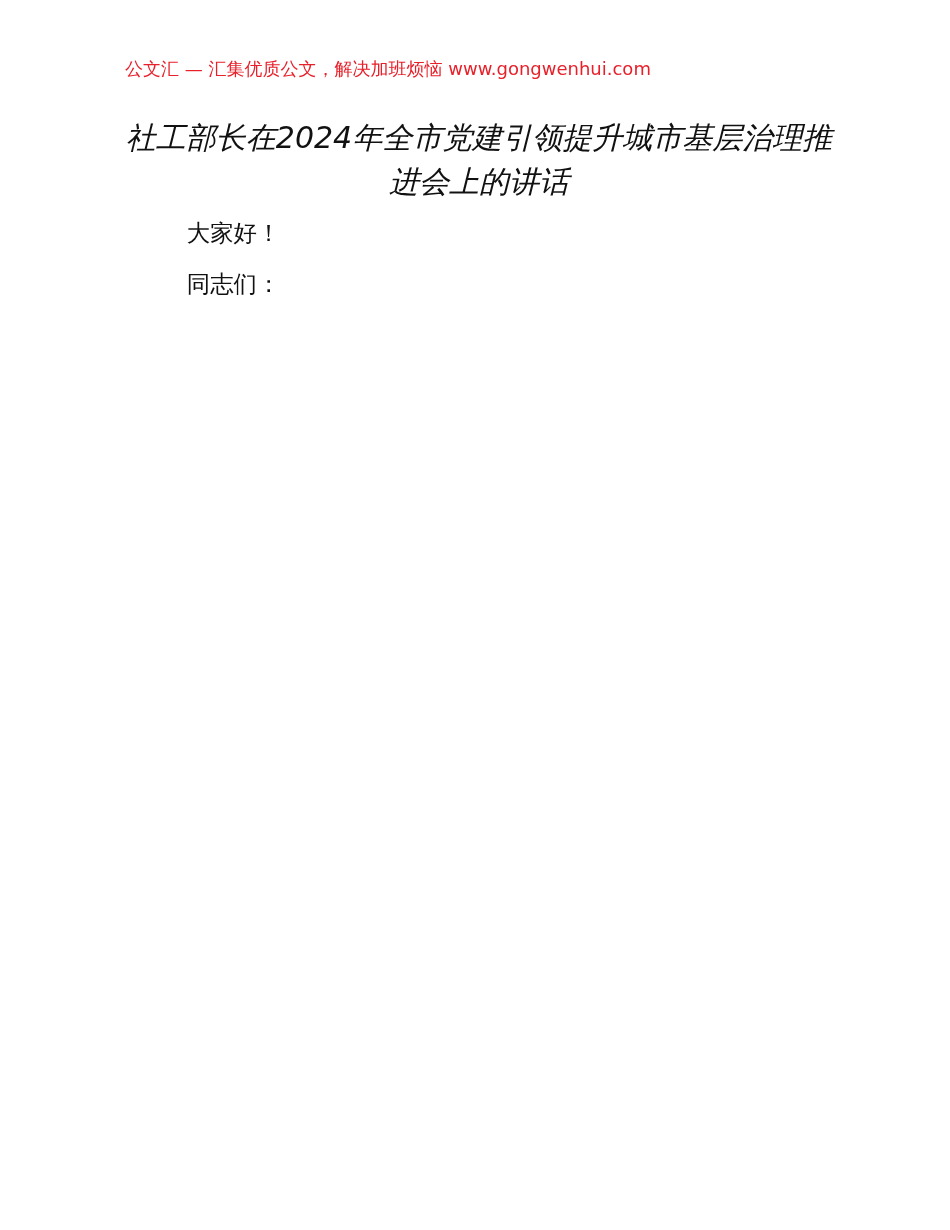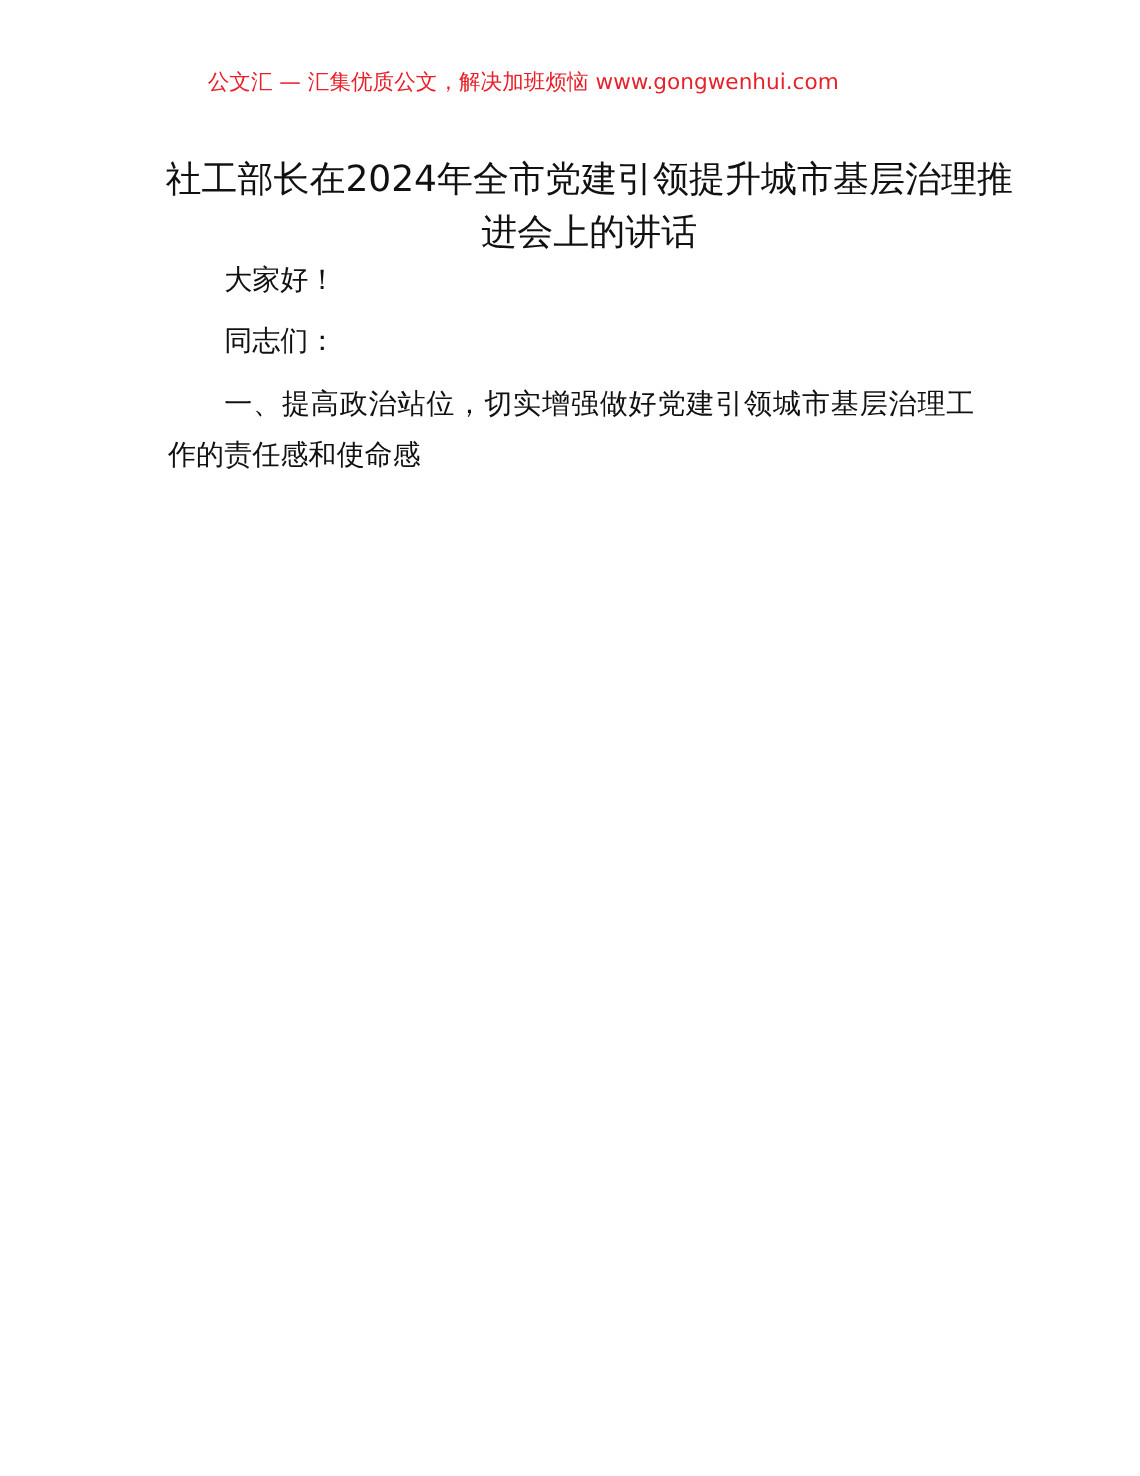--- a/index.html
+++ b/index.html
@@ -18,33 +18,33 @@
     .header-banner {
       position: absolute;
       top: 56px;
       left: 0;
       width: 776px;
       text-align: center;
       font-size: 18px;
       line-height: 26px;
       color: #e8202a;
       letter-spacing: 0px;
-      padding-left: 48px;
     }
     .doc-title {
       position: absolute;
       top: 112px;
       left: 120px;
       width: 710px;
       text-align: center;
       font-size: 30px;
       line-height: 44px;
       color: #111111;
-      margin: 16px;
+      margin: 4px;
       font-weight: normal;
+      font-style: italic;
     }
     .doc-body {
       position: absolute;
       top: 212px;
       left: 140px;
       width: 672px;
       font-size: 23.4px;
       line-height: 43.4px;
       text-align: justify;
       text-justify: inter-ideograph;
@@ -60,14 +60,13 @@
 </head>
 <body>
 
 <div class="header-banner">公文汇 — 汇集优质公文，解决加班烦恼 www.gongwenhui.com</div>
 
 <h1 class="doc-title">社工部长在2024年全市党建引领提升城市基层治理推进会上的讲话</h1>
 
 <div class="doc-body">
   <p class="greeting">大家好！</p>
   <p class="greeting">同志们：</p>
-  <p>一、提高政治站位，切实增强做好党建引领城市基层治理工作的责任感和使命感</p>
 </div>
 
 </body></html>

